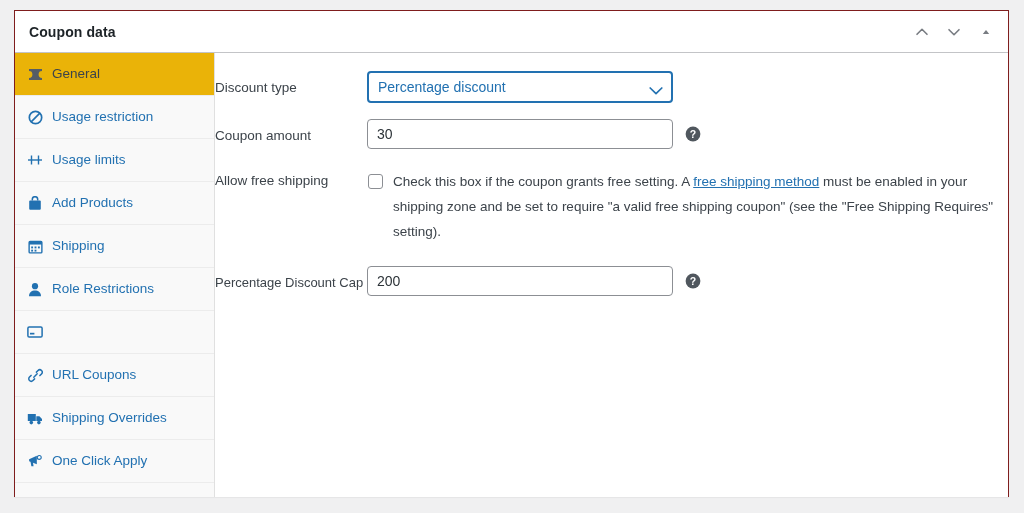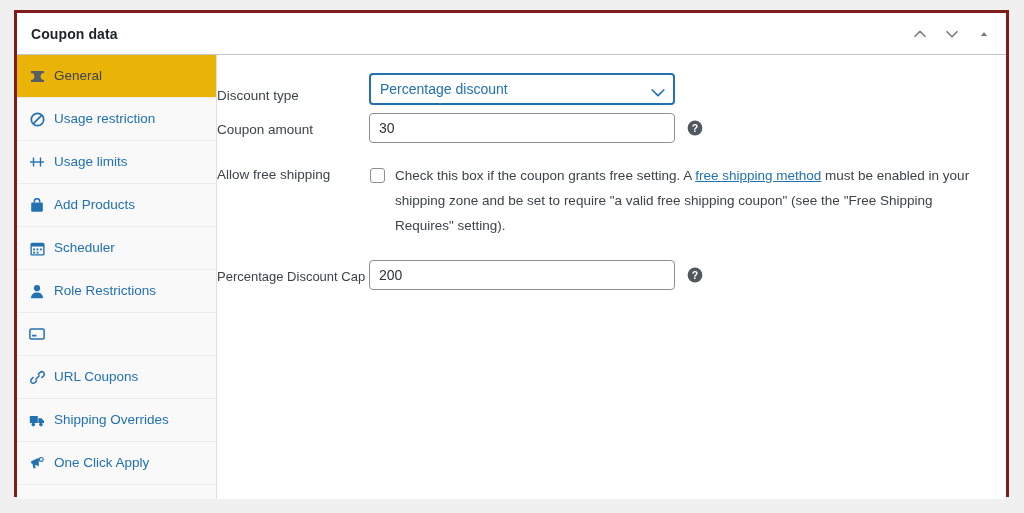--- a/index.html
+++ b/index.html
@@ -9,21 +9,21 @@
     background: #f0f0f1;
     font-family: "Liberation Sans", sans-serif;
     -webkit-font-smoothing: antialiased;
   }
 
   #panel {
     position: absolute;
     left: 14px; top: 10px;
     width: 995px; height: 487px;
     background: #ffffff;
-    border: 3px solid #7f1d1d;
+    border: 1px solid #7f1d1d;
     box-shadow: 0 1px 1px rgba(0,0,0,.04);
   }
 
   
   #panel-header {
     position: relative;
     height: 42px;
     border-bottom: 1px solid #c3c4c7;
     display: flex;
     align-items: center;
@@ -250,21 +250,21 @@
           <svg width="15" height="15" viewBox="0 0 16 16">
             <rect x="1.2" y="2.6" width="13.6" height="12.2" rx="1" fill="none" stroke="#2271b1" stroke-width="1.5"></rect>
             <rect x="1.2" y="2.6" width="13.6" height="3.3" fill="#2271b1"></rect>
             <rect x="3.4" y="8" width="2" height="2" fill="#2271b1"></rect>
             <rect x="7" y="8" width="2" height="2" fill="#2271b1"></rect>
             <rect x="10.6" y="8" width="2" height="2" fill="#2271b1"></rect>
             <rect x="3.4" y="11.4" width="2" height="2" fill="#2271b1"></rect>
             <rect x="7" y="11.4" width="2" height="2" fill="#2271b1"></rect>
           </svg>
         </span>
-        <span class="side-label">Scheduler</span>
+        <span class="side-label">Shipping</span>
       </li>
 
       <li class="side-item">
         <span class="side-icon">
           <svg width="14" height="15" viewBox="0 0 14 15">
             <circle cx="7" cy="4.2" r="3.1" fill="#2271b1"></circle>
             <path d="M1 14.2 c0 -3.6 2.7 -5.6 6 -5.6 s6 2 6 5.6 Z" fill="#2271b1"></path>
           </svg>
         </span>
         <span class="side-label">Role Restrictions</span>
@@ -309,21 +309,21 @@
             <path d="M2.6 7.2 L3.6 12.6 H5.9 L5.2 7.9 Z" fill="#2271b1"></path>
             <circle cx="12" cy="3.2" r="2.1" fill="none" stroke="#2271b1" stroke-width="1.2"></circle>
           </svg>
         </span>
         <span class="side-label">One Click Apply</span>
       </li>
     </ul>
 
     <div id="content">
 
-      <div class="field-row" style="margin-bottom:8px;align-items:flex-end;">
+      <div class="field-row" style="margin-bottom:16px;">
         <label class="field-label">Discount type</label>
         <div class="field-control">
           <span class="select-wrap">
             <select class="wc-select" id="discount-type-select"><option value="Percentage discount">Percentage discount</option><option value="Fixed cart discount">Fixed cart discount</option><option value="Fixed product discount">Fixed product discount</option></select>
             <span class="select-chevron">
               <svg width="14" height="10" viewBox="0 0 14 10">
                 <path d="M1.2 2 L7 7.6 L12.8 2" fill="none" stroke="#2271b1" stroke-width="1.7" stroke-linecap="round" stroke-linejoin="round"></path>
               </svg>
             </span>
           </span>

